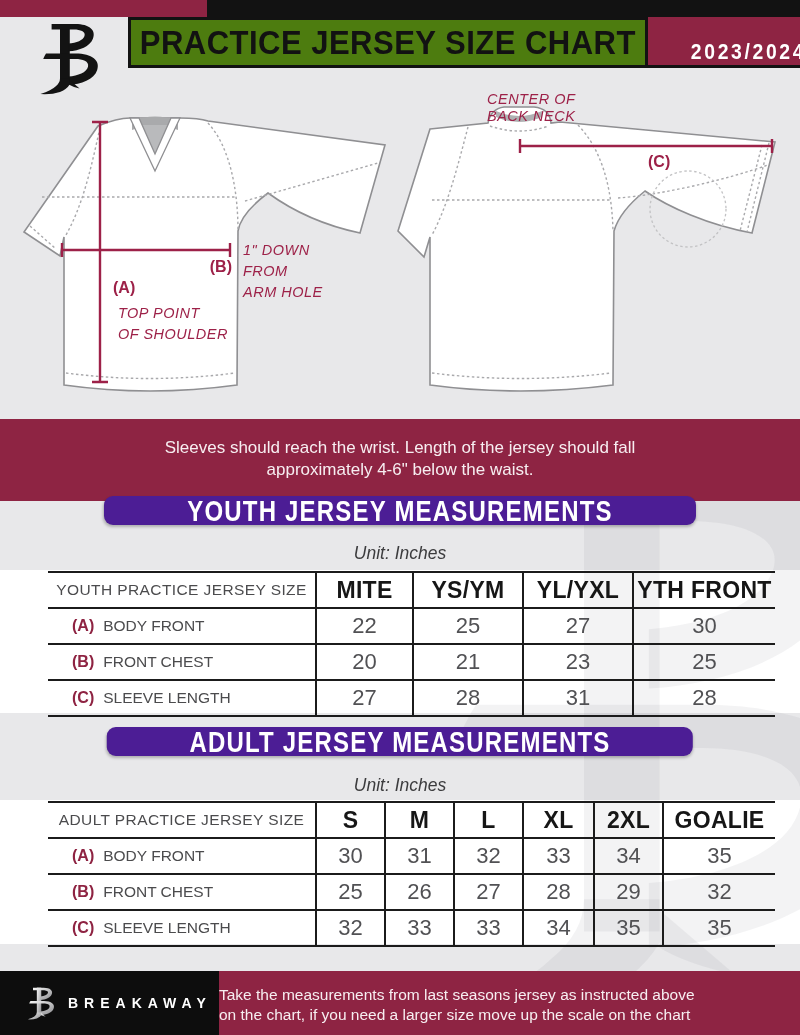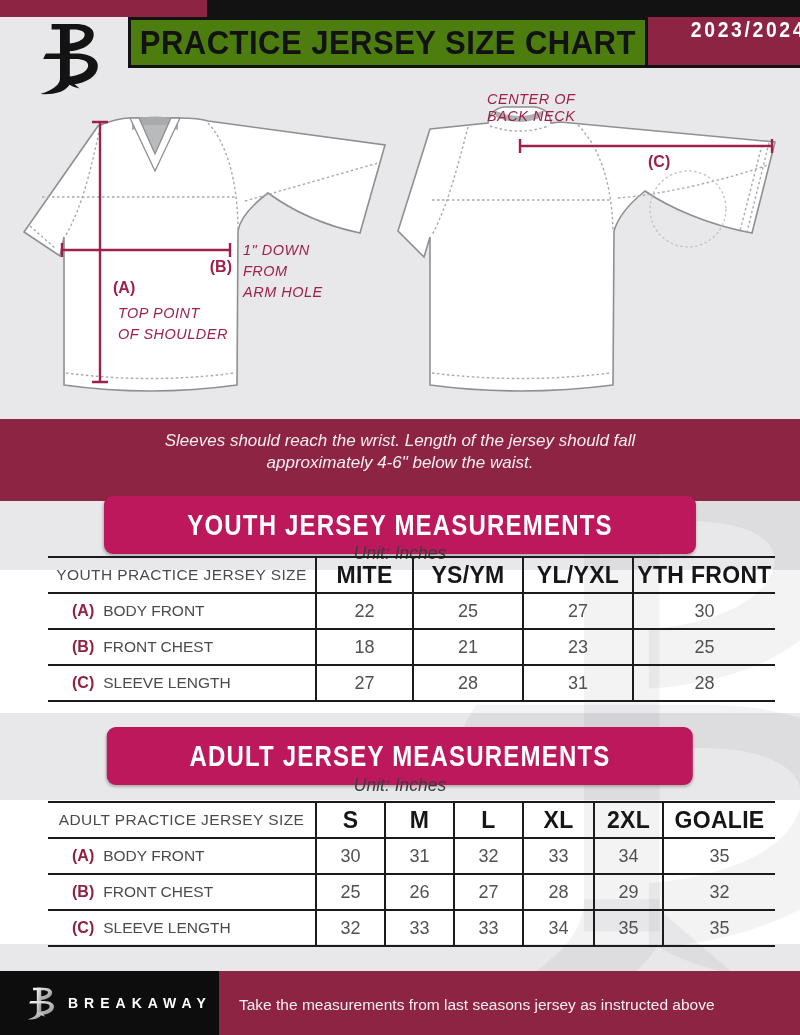--- a/index.html
+++ b/index.html
@@ -12,54 +12,54 @@
   .watermark{position:absolute;left:368px;top:438px;z-index:1;pointer-events:none;}
   .layer{position:relative;z-index:2;}
   
   .topbar{position:absolute;top:0;left:0;width:800px;height:17px;background:#121212;}
   .topbar-maroon{position:absolute;top:0;left:0;width:207px;height:17px;background:#8e2443;}
   .title-box{position:absolute;top:17px;left:128px;width:520px;height:51px;background:#4d7c0f;
              border:3px solid #121212;box-sizing:border-box;display:flex;align-items:center;justify-content:center;}
   .title-box span{font-size:33px;font-weight:bold;color:#121212;letter-spacing:.5px;
                   display:inline-block;transform:scaleX(.94);white-space:nowrap;}
   .season-box{position:absolute;top:17px;left:648px;width:152px;height:51px;background:#8e2443;
-              border-bottom:3px solid #121212;box-sizing:border-box;display:flex;align-items:flex-start;justify-content:center;padding-left:48px;}
+              border-bottom:3px solid #121212;box-sizing:border-box;display:flex;align-items:flex-end;justify-content:center;padding-left:48px;}
   .season-box span{color:#fff;font-weight:bold;font-size:22px;letter-spacing:3px;display:inline-block;transform:scaleX(.88);}
   .logo-mark{position:absolute;top:22px;left:32px;}
   
   .notice{position:absolute;top:419px;left:0;width:800px;height:82px;background:#8e2443;
-          color:#f7eef1;text-align:center;font-size:17px;line-height:22px;padding-top:11px;box-sizing:border-box;font-style:italic;}
-  
-  .pill{position:absolute;left:50%;transform:translateX(-50%);height:58px;background:#be185d;border-radius:9px;
+          color:#f7eef1;text-align:center;font-size:17px;line-height:22px;padding-top:18px;box-sizing:border-box;}
+  
+  .pill{position:absolute;left:50%;transform:translateX(-50%);height:29px;background:#4c1d95;border-radius:9px;
         display:flex;align-items:center;justify-content:center;padding:0 30px;box-shadow:0 2px 3px rgba(0,0,0,.25);}
   .pill span{color:#fff;font-weight:bold;font-size:30px;letter-spacing:1.5px;white-space:nowrap;
              display:inline-block;transform:scaleX(.8);}
   .pill-youth{top:496px;}
   .pill-adult{top:727px;}
   .unit{position:absolute;left:0;width:800px;text-align:center;font-style:italic;font-size:17.5px;color:#3c3c3e;}
   .unit-youth{top:543px;}
   .unit-adult{top:775px;}
   
   table.size-table{position:absolute;left:48px;width:727px;border-collapse:collapse;table-layout:fixed;z-index:2;}
   .size-table th,.size-table td{border-top:2px solid #1b1b1b;border-bottom:2px solid #1b1b1b;
         height:34px;padding:0;text-align:center;vertical-align:middle;background:transparent;}
   .size-table th{font-weight:bold;font-size:23px;color:#161616;letter-spacing:.3px;}
   .size-table th.lbl-col{font-weight:normal;font-size:15.5px;color:#4b4b4d;letter-spacing:.4px;}
-  .size-table td{font-size:18px;color:#515154;}
+  .size-table td{font-size:22px;color:#515154;}
   .size-table td.lbl{text-align:left;padding-left:24px;font-size:15.5px;color:#4b4b4d;margin-top:19px;}
   .size-table td.lbl .tag{color:#8e2342;font-weight:bold;font-size:16px;margin-right:9px;}
   .size-table .vline{border-left:2px solid #1b1b1b;}
-  .tbl-youth{top:556px;}
+  .tbl-youth{top:571px;}
   .tbl-adult{top:801px;}
   
   .footer{position:absolute;top:971px;left:0;width:800px;height:64px;display:flex;}
   .footer-brand{width:219px;height:64px;background:#0d0d0d;display:flex;align-items:center;box-sizing:border-box;padding-left:24px;}
   .footer-brand .brand-text{color:#fff;font-weight:bold;font-size:14px;letter-spacing:6px;margin-left:12px;}
   .footer-note{flex:1;background:#8e2443;color:#f7eef1;font-size:15.5px;line-height:20px;
-               box-sizing:border-box;padding:3px 8px 0 20px;display:flex;flex-direction:column;justify-content:center;}
+               box-sizing:border-box;padding:3px 8px 0 0;display:flex;flex-direction:column;justify-content:center;}
   
   .mline{stroke:#9d2148;stroke-width:2.4;fill:none;}
   .jersey{fill:#ffffff;stroke:#8f8f92;stroke-width:1.6;}
   .seam{fill:none;stroke:#a9a9ac;stroke-width:1.4;stroke-dasharray:2.5 2.5;}
   .dtag{fill:#9d2148;font-weight:bold;font-size:16px;font-family:"Liberation Sans",sans-serif;}
   .dcap{fill:#9d2148;font-style:italic;font-size:14.5px;font-family:"Liberation Sans",sans-serif;letter-spacing:.5px;}
 </style>
 </head>
 <body>
 
@@ -182,21 +182,21 @@
       </tr>
       <tr>
         <td class="lbl"><span class="tag">(A)</span><span>BODY FRONT</span></td>
         <td class="vline">22</td>
         <td class="vline">25</td>
         <td class="vline">27</td>
         <td class="vline">30</td>
       </tr>
       <tr>
         <td class="lbl"><span class="tag">(B)</span><span>FRONT CHEST</span></td>
-        <td class="vline">18</td>
+        <td class="vline">20</td>
         <td class="vline">21</td>
         <td class="vline">23</td>
         <td class="vline">25</td>
       </tr>
       <tr>
         <td class="lbl"><span class="tag">(C)</span><span>SLEEVE LENGTH</span></td>
         <td class="vline">27</td>
         <td class="vline">28</td>
         <td class="vline">31</td>
         <td class="vline">28</td>
@@ -273,17 +273,18 @@
             <path d="M28 2 H62 C82 2 92 11 87 23 C83 34 68 40 52 41 L52 30 C64 29 73 25 75 19 C77 13 69 10 60 10 L28 10 Z"></path>
             <path d="M20 44 L62 44 C86 44 98 54 93 68 C89 81 70 88 52 89 L52 77 C66 76 78 71 80 63 C82 55 72 52 62 52 L16 52 Q18 47 20 44 Z"></path>
             <path d="M40 80 L54 80 L54 88 Q50 95 40 99 Q28 103 12 102 Q28 97 34 91 Q40 86 40 80 Z"></path>
             <path d="M54 82 L68 94 Q59 92 54 89 Z"></path>
           </g>
         </svg>
         <span class="brand-text">BREAKAWAY</span>
       </div>
       <div class="footer-note">
         <div>Take the measurements from last seasons jersey as instructed above</div>
+        <div>on the chart, if you need a larger size move up the scale on the chart</div>
       </div>
     </div>
 
   </div>
 </div>
 
 </body></html>

